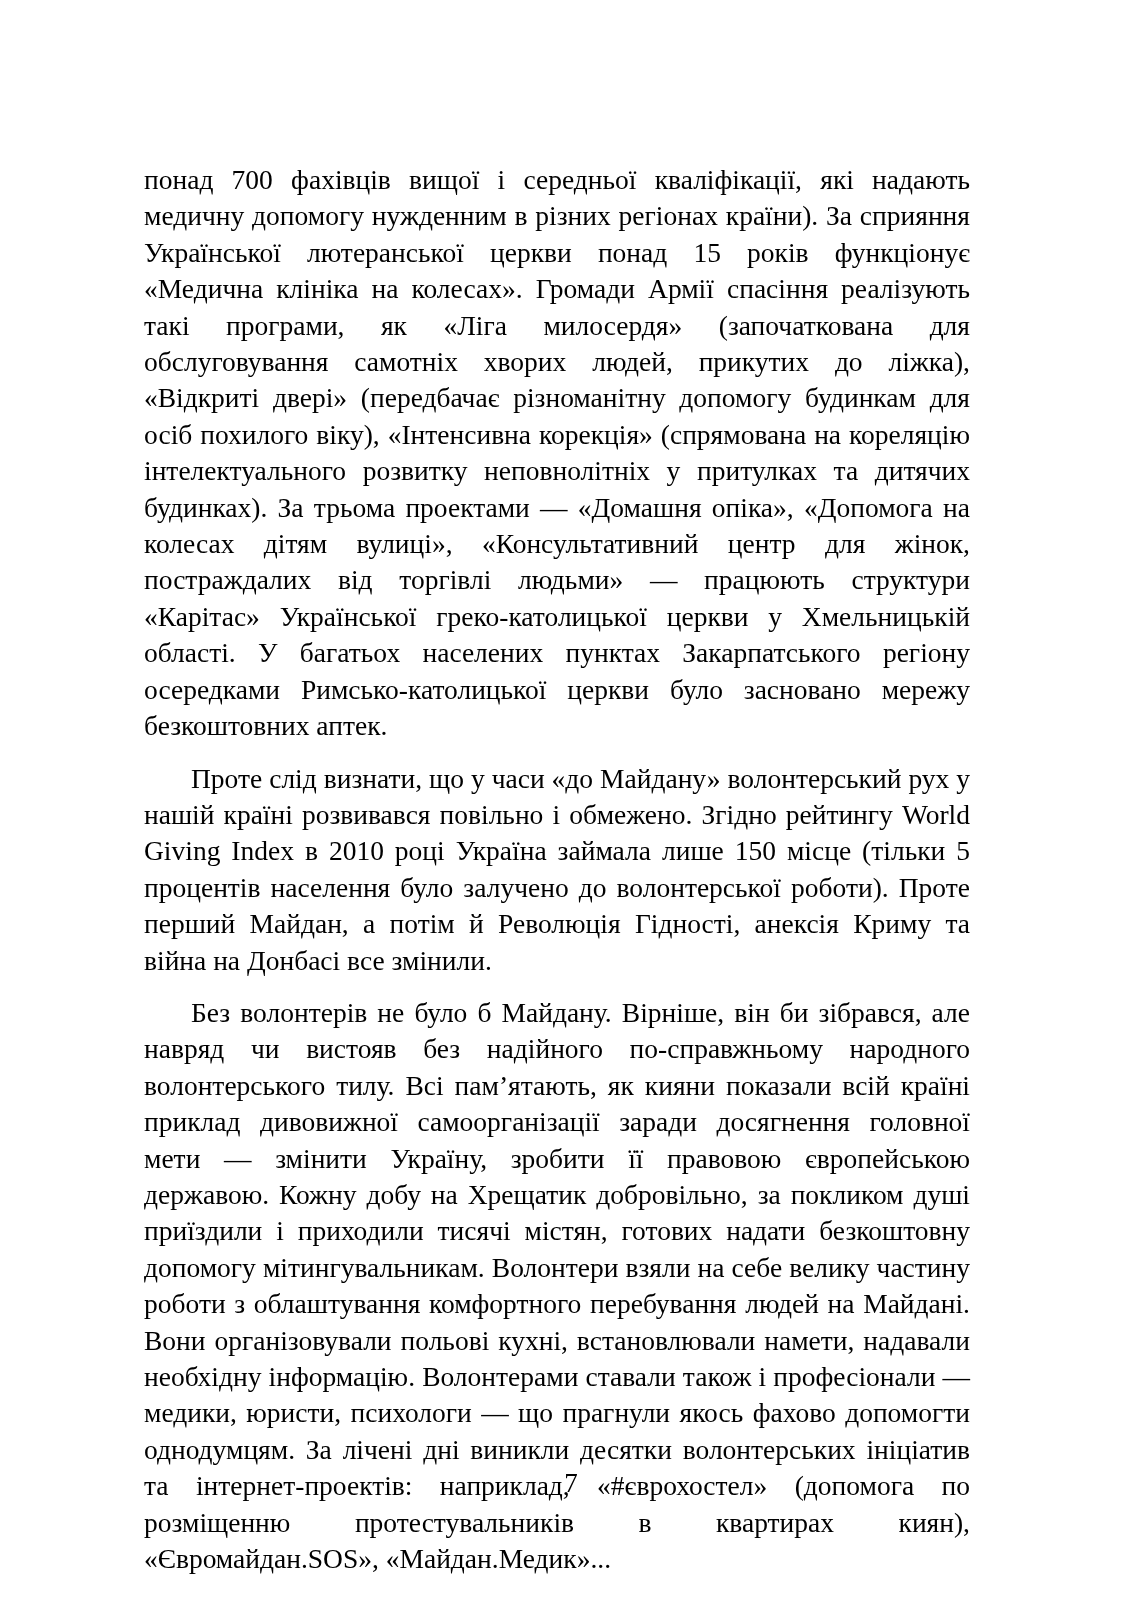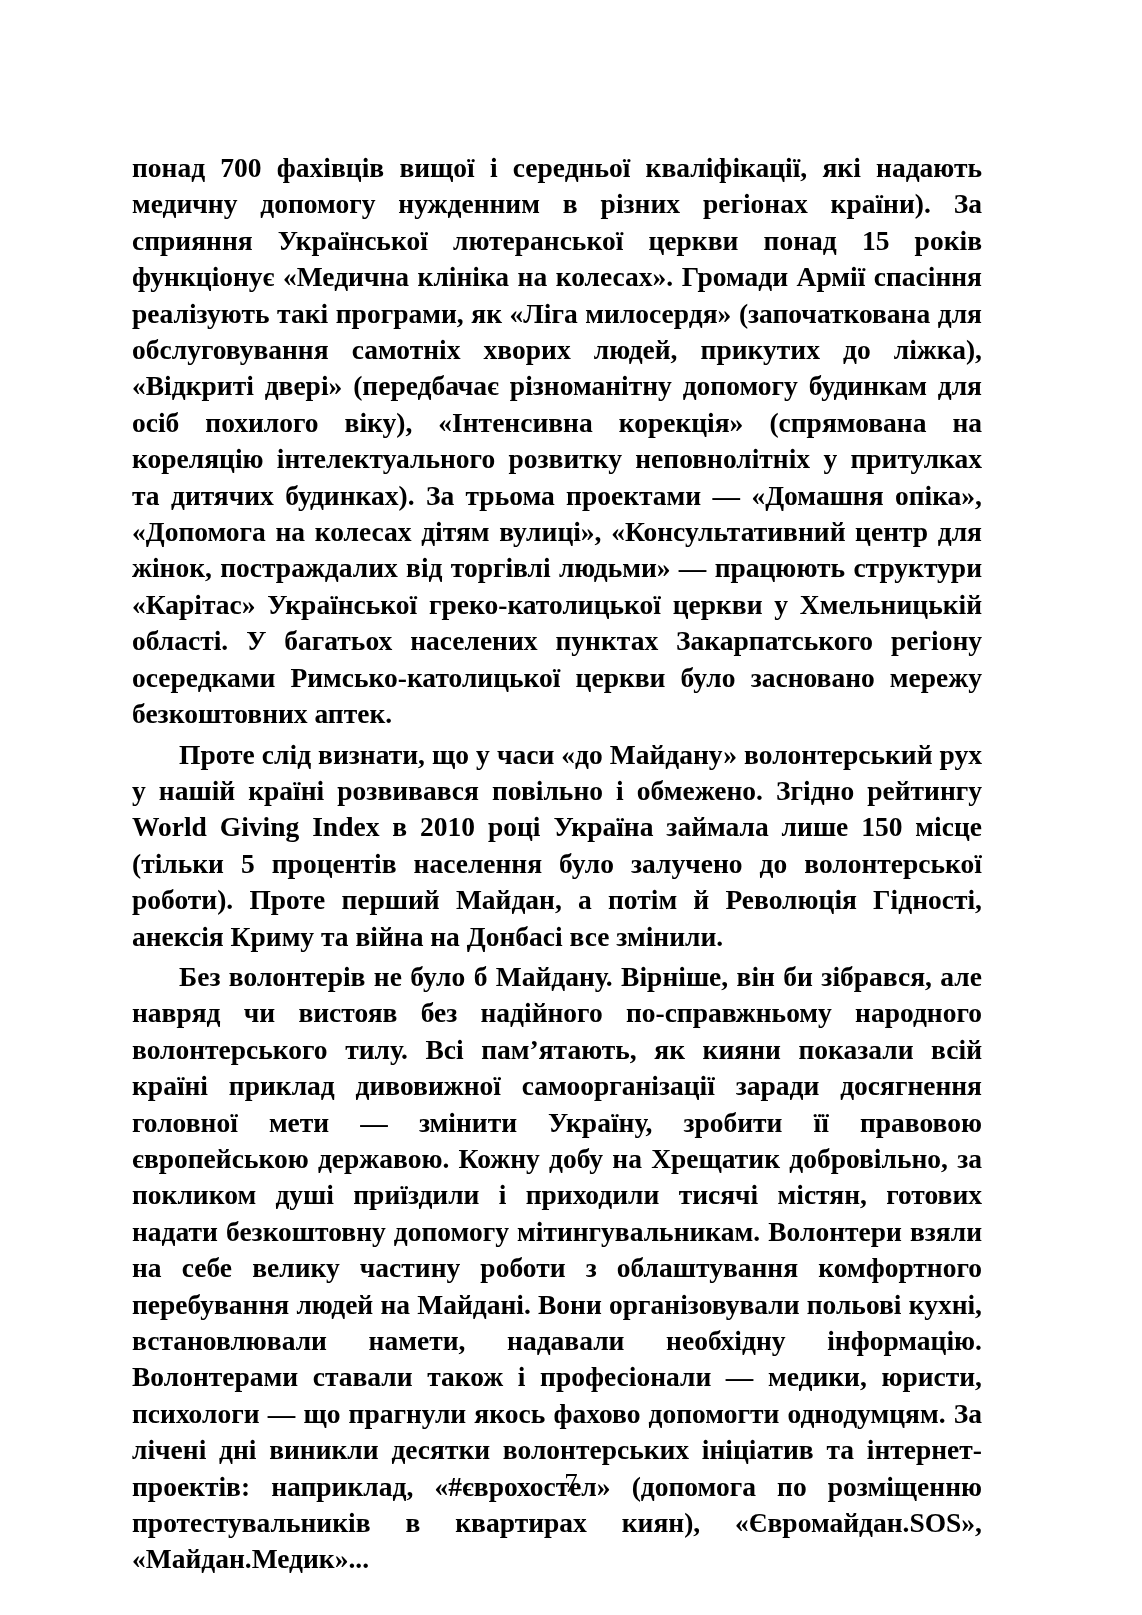--- a/index.html
+++ b/index.html
@@ -23,24 +23,23 @@
     font-family: "Liberation Serif", "DejaVu Serif", serif;
     font-size: 27.5px;
     line-height: 36.4px;
     color: #000000;
     text-align: justify;
     text-justify: inter-word;
     -webkit-hyphens: none;
     hyphens: none;
   }
   .para {
-    margin: 4px;
+    margin: 16px;
     text-align: justify;
     text-indent: 0;
-    font-weight: bold;
   }
   .para.indented {
     text-indent: 47px;
   }
   
   .page-number {
     position: absolute;
     left: 0;
     right: 0;
     top: 1468px;

